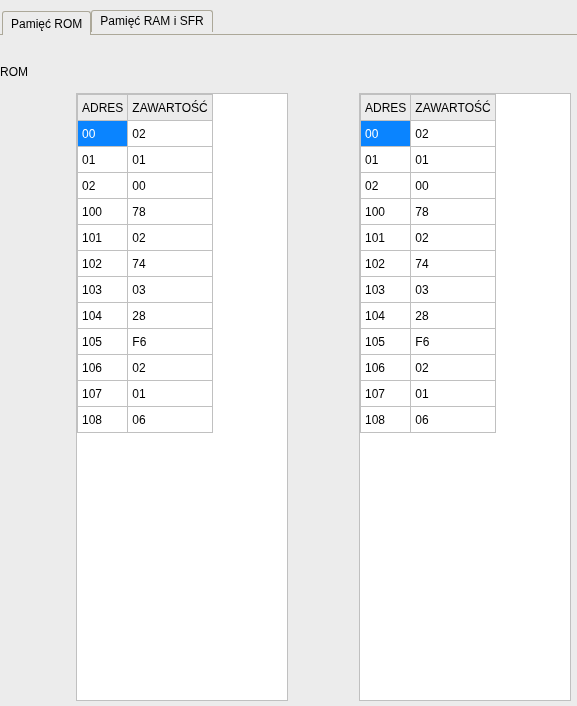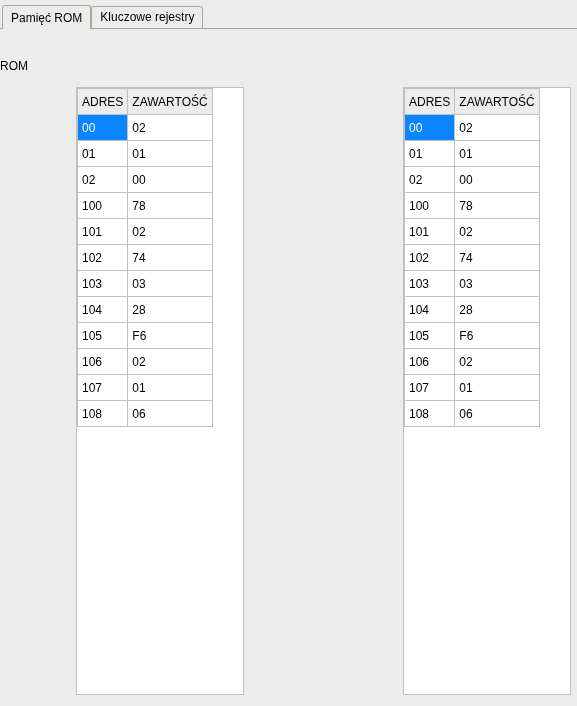--- a/index.html
+++ b/index.html
@@ -10,24 +10,24 @@
     background: #ececec;
     font-family: Tahoma, Arial, sans-serif;
     font-size: 12px;
     color: #000;
     overflow: hidden;
   }
 
   
   .tab-strip {
     display: flex;
-    align-items: flex-end;
+    align-items: flex-start;
     height: 24px;
     padding-left: 2px;
-    padding-top: 4px;
+    padding-top: 10px;
     border-bottom: 1px solid #aca899;
   }
   .tab {
     padding: 3px 8px 4px 8px;
     border: 1px solid #aca899;
     border-bottom: none;
     border-top-left-radius: 3px;
     border-top-right-radius: 3px;
     background: #ececec;
     margin-right: 0px;
@@ -47,21 +47,21 @@
     margin-bottom: 14px;
   }
 
   .tables-row {
     display: flex;
     justify-content: space-between;
     padding: 0 6px 0 76px;
   }
 
   .table-panel {
-    width: 168px;
+    width: 212px;
     height: 608px;
     border: 1px solid #c0c0c0;
     background: #fff;
     box-sizing: border-box;
     overflow: hidden;
   }
 
   table {
     border-collapse: collapse;
     table-layout: fixed;
@@ -86,21 +86,21 @@
     background: #0a84ff;
     color: #fff;
   }
 </style>
 </head>
 <body>
 
 <div class="tab-strip">
 
 <div class="tab active">Pamięć ROM</div>
-    <div class="tab">Kluczowe rejestry</div>
+    <div class="tab">Pamięć RAM i SFR</div>
   </div>
 
 <div class="title">ROM</div>
 
 <div class="tables-row">
 
   <div class="table-panel">
     <table>
       <colgroup>
           <col class="col-addr">

